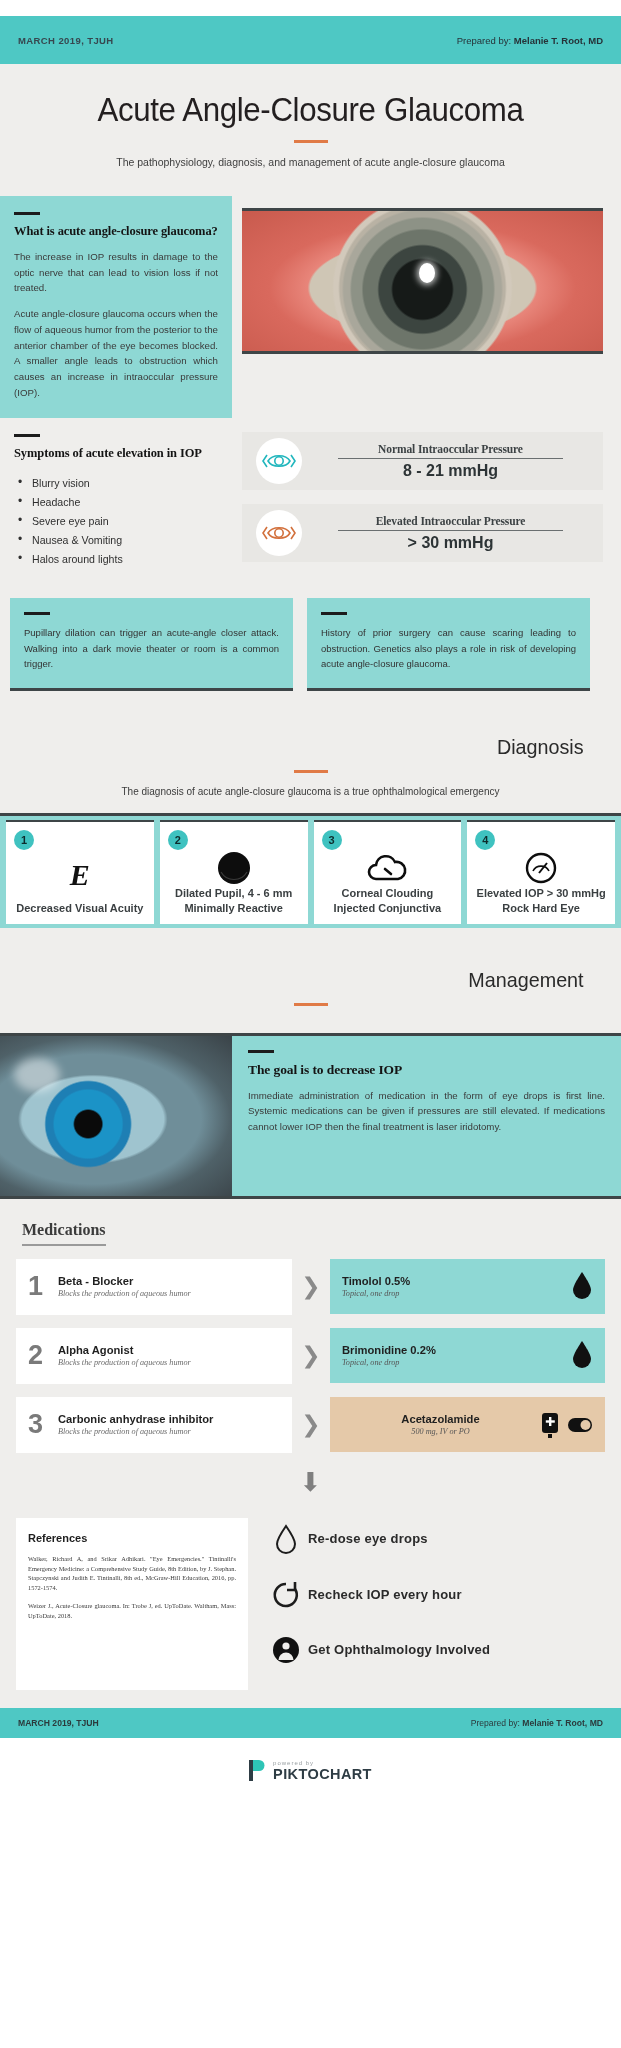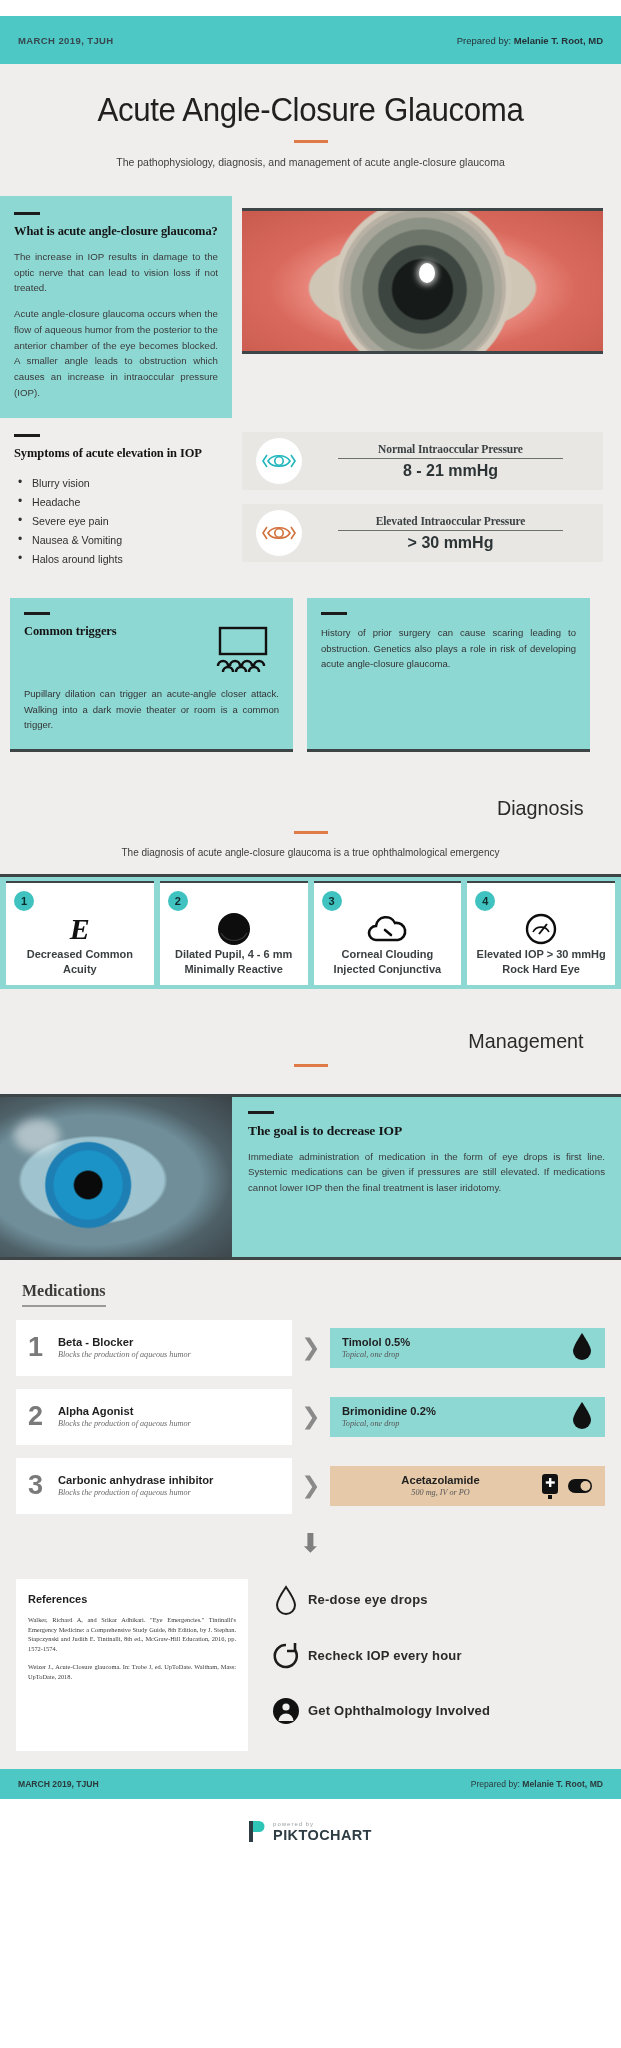--- a/index.html
+++ b/index.html
@@ -180,21 +180,21 @@
   .med-rank {
     font-size: 27px; font-weight: bold; color: #7a7a7a; width: 30px; flex: 0 0 30px;
   }
   .med-name { font-size: 11.2px; font-weight: bold; color: #1f1f1f; }
   .med-sub {
     font-family: "Liberation Serif", serif; font-style: italic;
     font-size: 8.2px; color: #6a6a6a; margin-top: 2px;
   }
   .chev { flex: 0 0 38px; text-align: center; color: #8a8a8a; font-size: 23px; font-weight: 300; }
   .med-right {
-    flex: 1; height: 40px; display: flex; align-items: center;
+    flex: 1; height: 55px; display: flex; align-items: center;
     justify-content: space-between; padding: 0 12px;
   }
   .med-drug { font-size: 11.2px; font-weight: bold; color: #1f1f1f; }
   .med-dose {
     font-family: "Liberation Serif", serif; font-style: italic;
     font-size: 8.2px; color: #555; margin-top: 2px;
   }
 
   .down-arrow { text-align: center; color: #7f7f7f; font-size: 26px; padding: 14px 0 4px; }
 
@@ -304,35 +304,20 @@
           <div class="press-divider"></div>
           <div class="press-value">&gt; 30 mmHg</div>
         </div>
       </div>
     </div>
   </div>
 
   <div class="two-cards">
     <div class="card-teal">
       <div class="tick"></div>
-      <div class="card-head">
-        <div class="h-serif">Common triggers</div>
-        <div class="card-icon">
-          <svg width="62" height="48" viewBox="0 0 62 48" fill="none" stroke="#111" stroke-width="2.4">
-            <rect x="8" y="2" width="46" height="26"></rect>
-            <path d="M6 40 a5 5 0 0 1 10 0"></path>
-              <path d="M18 40 a5 5 0 0 1 10 0"></path>
-            <path d="M30 40 a5 5 0 0 1 10 0"></path>
-              <path d="M42 40 a5 5 0 0 1 10 0"></path>
-            <path d="M11 46 a5 5 0 0 1 10 0"></path>
-              <path d="M24 46 a5 5 0 0 1 10 0"></path>
-            <path d="M37 46 a5 5 0 0 1 10 0"></path>
-          </svg>
-        </div>
-      </div>
       <div class="card-body">Pupillary dilation can trigger an acute-angle closer   attack. Walking into a dark movie theater or room is a common trigger.</div>
     </div>
 
     <div class="card-teal">
       <div class="tick"></div>
       <div class="card-body">History of prior surgery can cause scaring leading to obstruction. Genetics also plays a role in risk of developing acute angle-closure glaucoma.</div>
     </div>
   </div>
 
   <div class="section-head">
@@ -342,21 +327,21 @@
   <div class="section-sub">The diagnosis of acute angle-closure glaucoma is a true ophthalmological emergency</div>
 
   <div class="dx-band">
     <div class="dx-strip">
 
       <div class="dx-card">
         <div class="dx-num">1</div>
         <div class="dx-glyph">
           <span style="font-family:'Liberation Serif',serif;font-style:italic;font-weight:bold;font-size:30px;color:#111;">E</span>
         </div>
-        <div class="dx-cap" style="white-space:pre-line">Decreased Common Acuity</div>
+        <div class="dx-cap" style="white-space:pre-line">Decreased Visual Acuity</div>
       </div>
 
       <div class="dx-card">
         <div class="dx-num">2</div>
         <div class="dx-glyph">
           <svg width="36" height="36" viewBox="0 0 36 36">
             <circle cx="18" cy="18" r="16" fill="#0d0d0d"></circle>
             <path d="M5 22 a15 15 0 0 0 26 0" fill="none" stroke="#3a3a3a" stroke-width="1.2"></path>
           </svg>
         </div>

